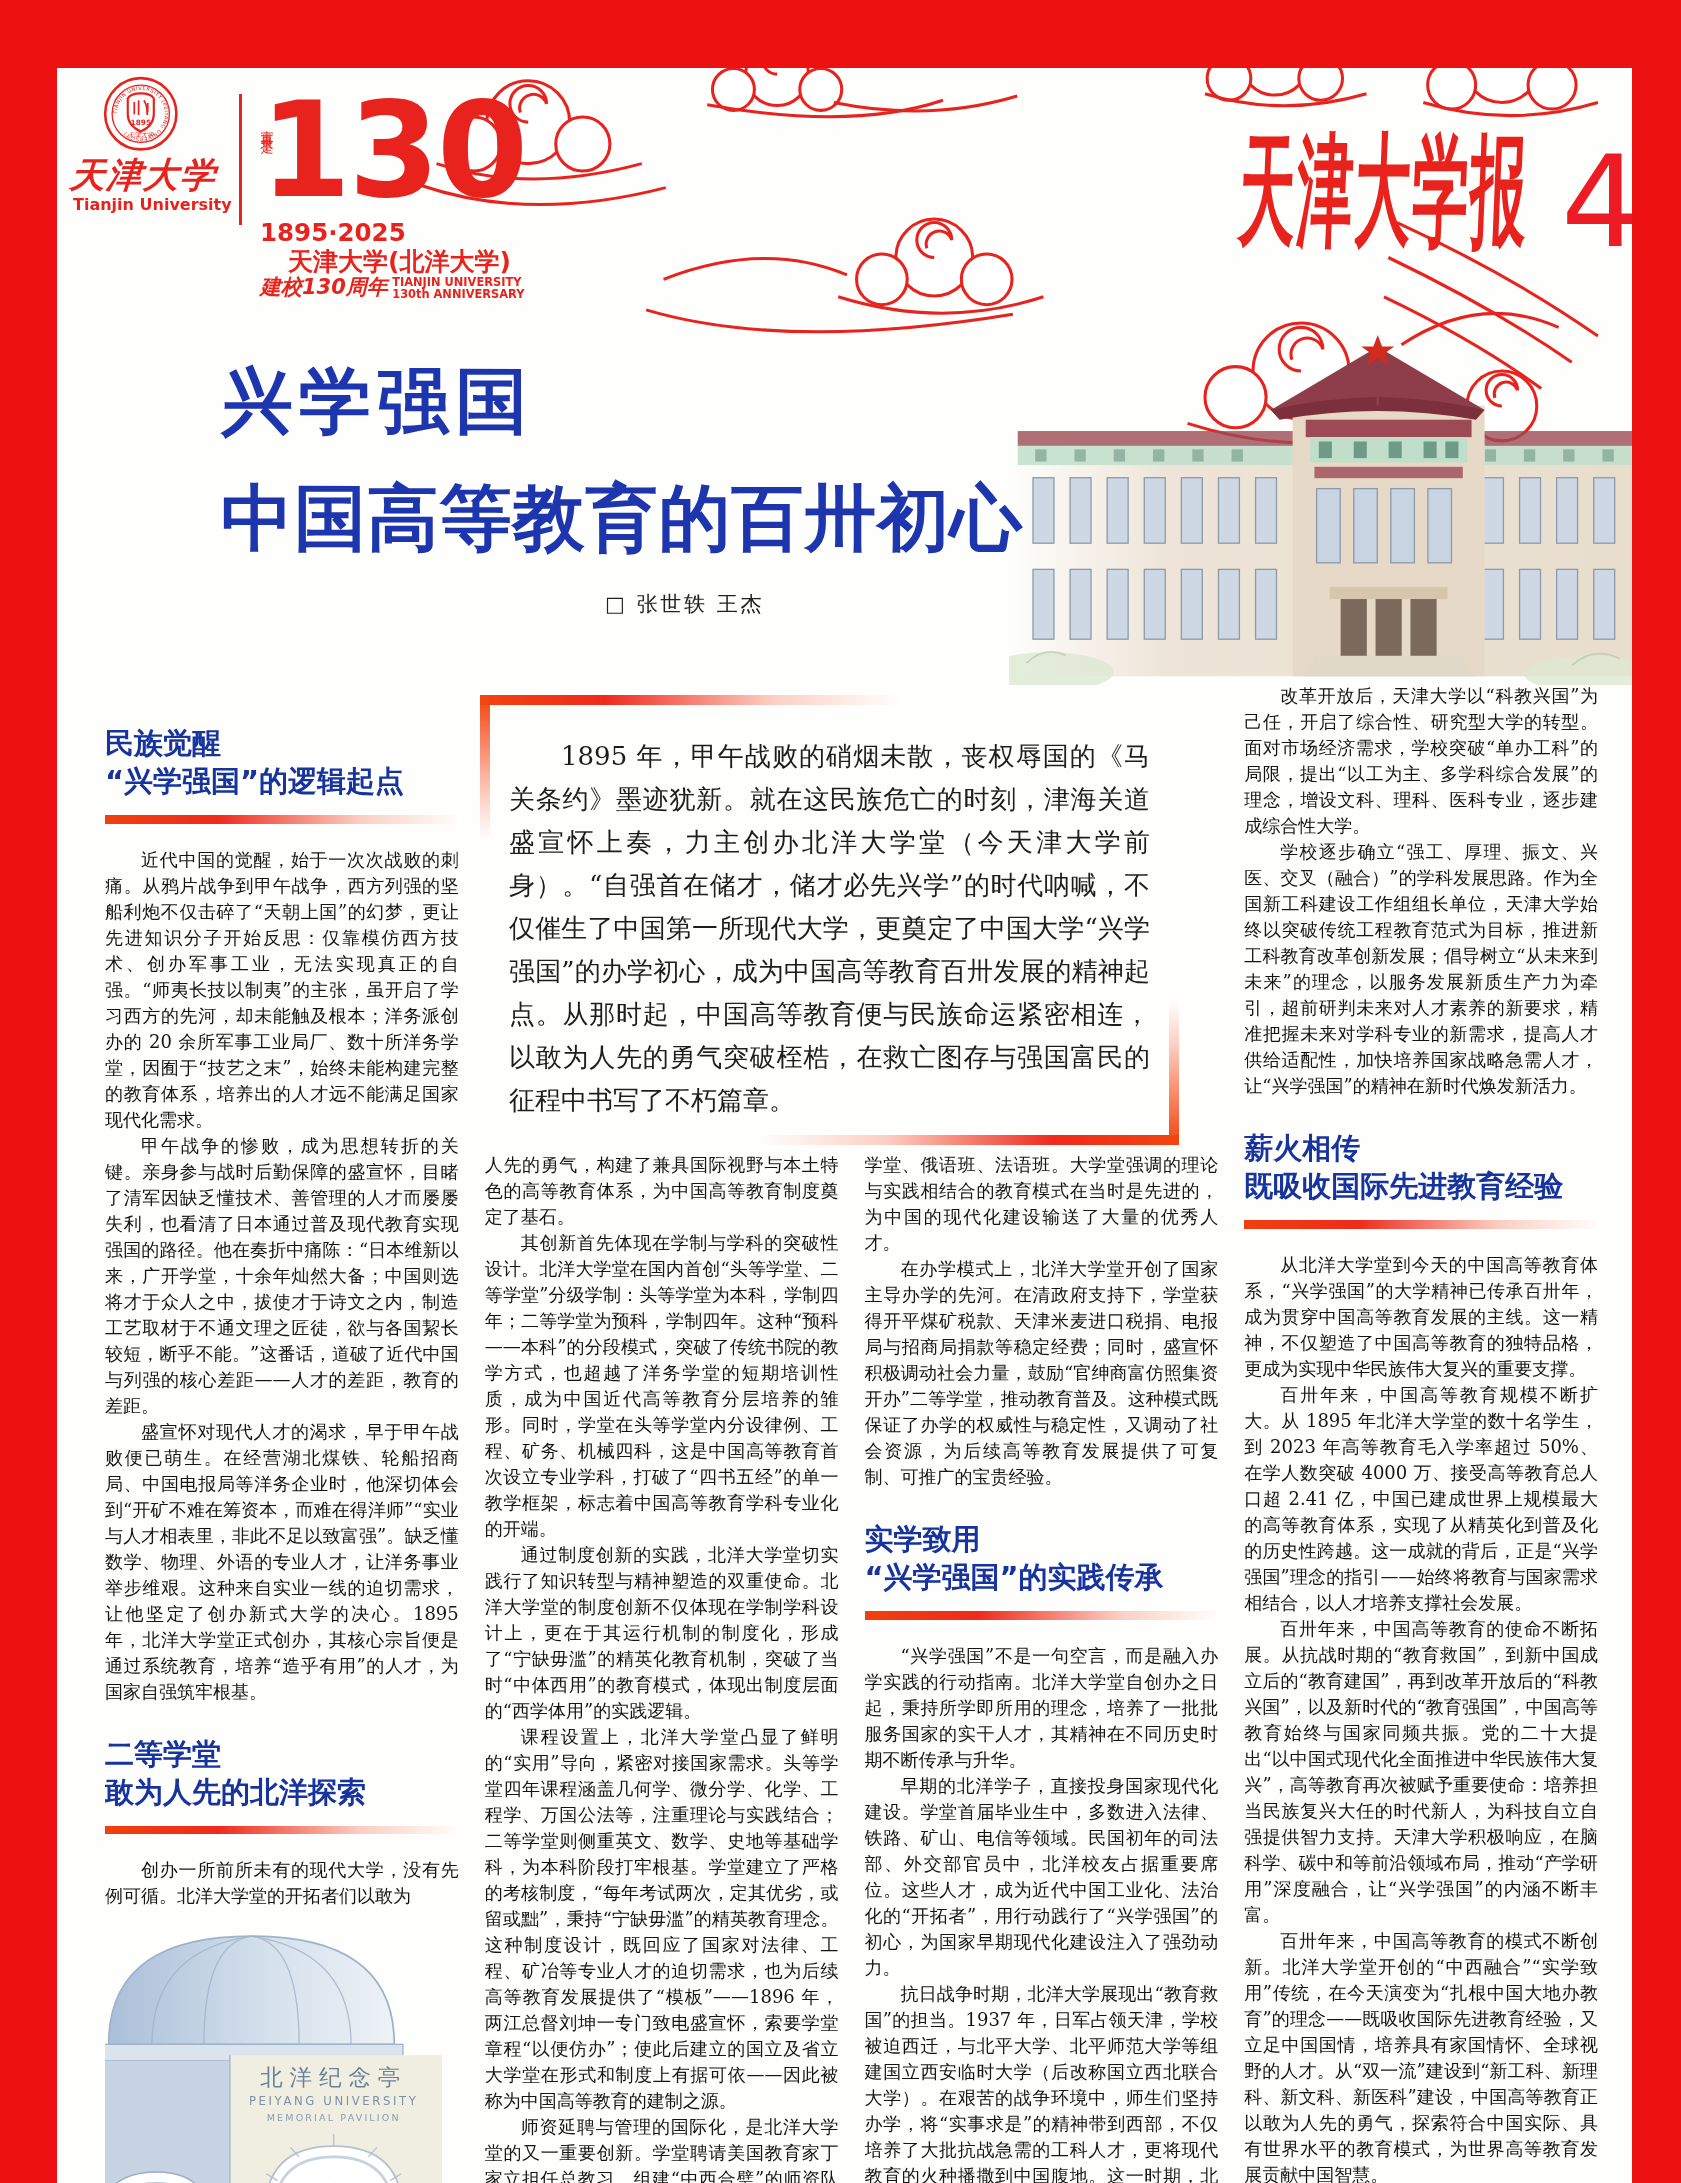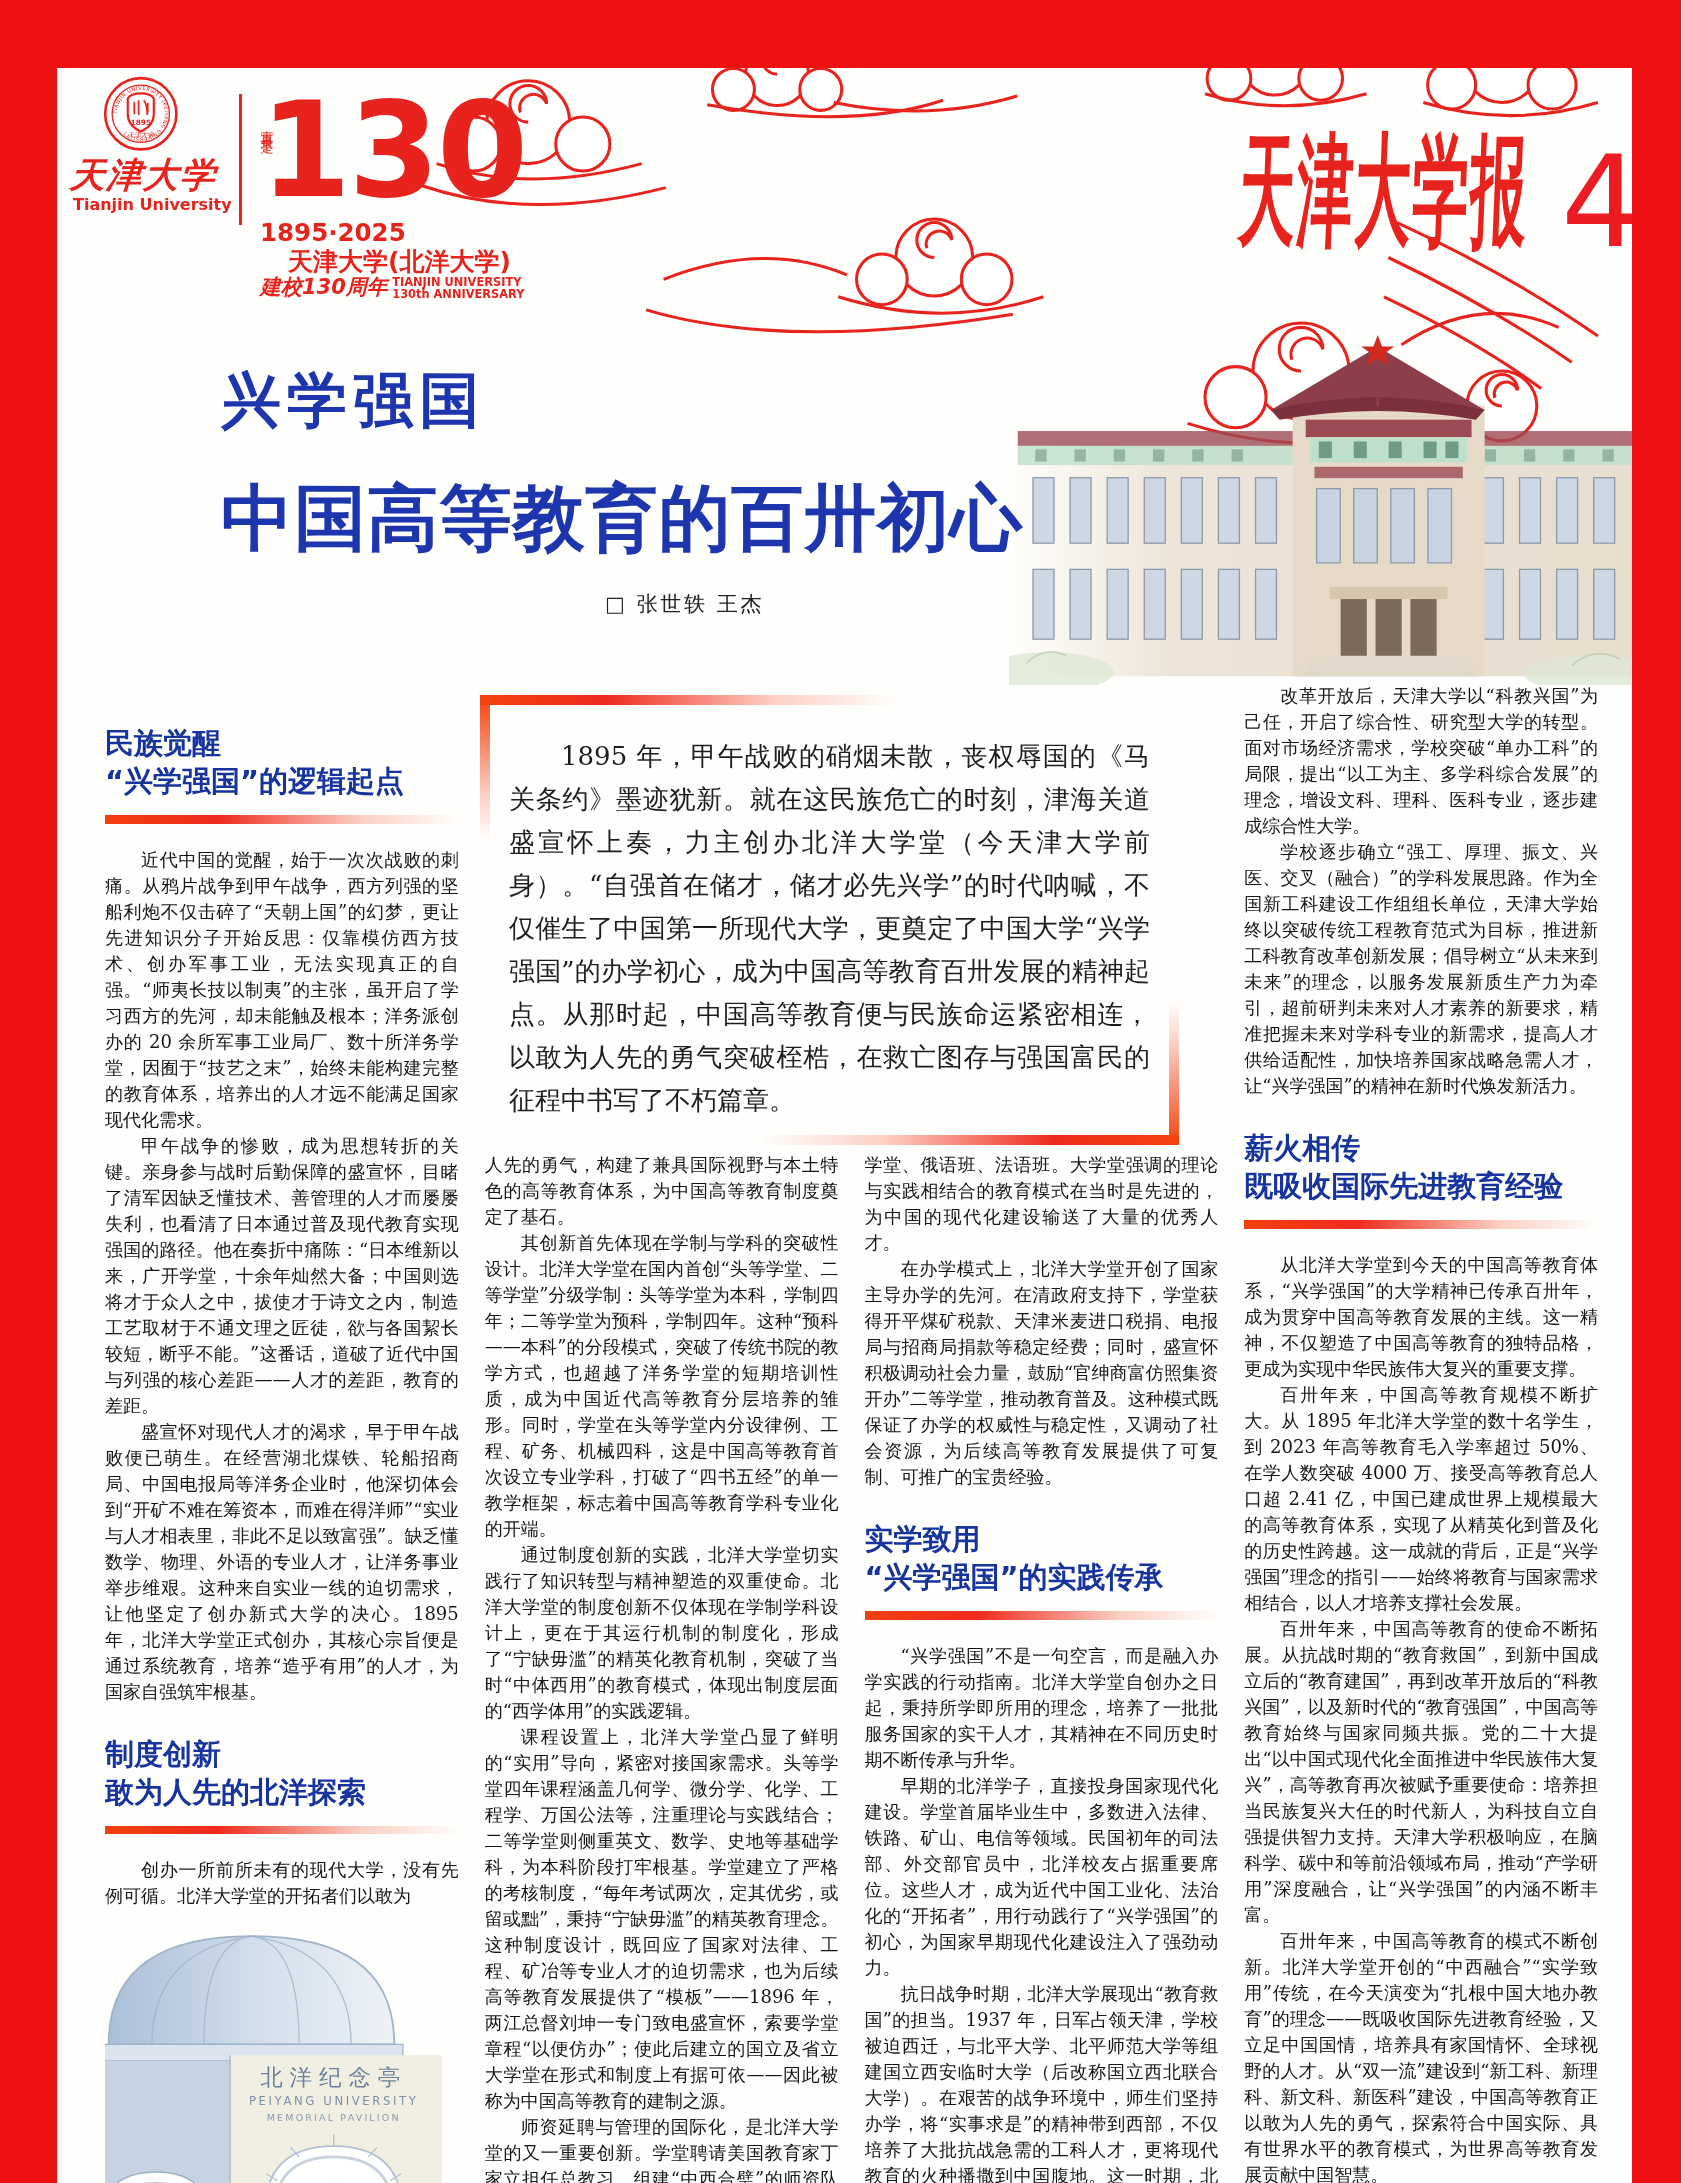--- a/index.html
+++ b/index.html
@@ -31,21 +31,21 @@
   #masthead{position:absolute;left:1242px;top:129px;font-size:122px;line-height:122px;font-weight:900;
      color:#e8231d;font-family:"DejaVu Serif",serif;transform:scaleX(.46) skewX(-5deg);
      transform-origin:left top;white-space:nowrap;letter-spacing:3.5px;z-index:6;}
   #pagenum{position:absolute;left:1561px;top:139px;font-size:127px;line-height:127px;font-weight:400;
      color:#ed1c24;font-family:"DejaVu Sans","Liberation Sans",sans-serif;z-index:6;}
   #clouds-svg{position:absolute;left:384px;top:13px;width:1249px;height:489px;z-index:1;}
   #building-svg{position:absolute;left:1009px;top:301px;width:624px;height:384px;z-index:2;}
   
   #title{position:absolute;left:221px;top:349px;z-index:5;color:#1d35ad;font-weight:700;
      font-family:"DejaVu Serif",serif;}
-  #title .t1{font-size:60px;line-height:103px;letter-spacing:6.1px;}
+  #title .t1{font-size:72px;line-height:103px;letter-spacing:6.1px;}
   #title .t2{font-size:72px;line-height:103px;letter-spacing:0.9px;margin-top:14px;white-space:nowrap;}
   #byline{position:absolute;left:605px;top:590px;font-size:21px;color:#222;z-index:5;letter-spacing:2.6px;}
   
   #lede{position:absolute;left:480px;top:695px;width:699px;height:450px;z-index:4;}
   #lede .txt{padding:40px 29px 0 29px;font-size:26px;line-height:43px;text-align:justify;
      text-indent:2em;color:#1d1d1d;font-family:"DejaVu Serif",serif;}
   .brk{position:absolute;}
   #brk-tl-h{left:0;top:0;width:419px;height:9.6px;background:linear-gradient(90deg,#f3430e,#ee2b1c 30%,rgba(250,120,90,.35) 70%,rgba(255,255,255,0));}
   #brk-tl-v{left:0;top:0;width:9.6px;height:144px;background:linear-gradient(180deg,#f3430e,rgba(250,120,90,.35) 70%,rgba(255,255,255,0));}
   #brk-br-h{right:0;bottom:0;width:419px;height:9.6px;background:linear-gradient(270deg,#f3430e,#ee2b1c 30%,rgba(250,120,90,.35) 70%,rgba(255,255,255,0));}
@@ -292,21 +292,21 @@
     <div class="col">
       <div class="sec first">
         <div>民族觉醒</div>
           <div>“兴学强国”的逻辑起点</div>
       </div>
       <div class="sec-bar"></div>
       <p>近代中国的觉醒，始于一次次战败的刺痛。从鸦片战争到甲午战争，西方列强的坚船利炮不仅击碎了“天朝上国”的幻梦，更让先进知识分子开始反思：仅靠模仿西方技术、创办军事工业，无法实现真正的自强。“师夷长技以制夷”的主张，虽开启了学习西方的先河，却未能触及根本；洋务派创办的 20 余所军事工业局厂、数十所洋务学堂，因囿于“技艺之末”，始终未能构建完整的教育体系，培养出的人才远不能满足国家现代化需求。</p>
       <p>甲午战争的惨败，成为思想转折的关键。亲身参与战时后勤保障的盛宣怀，目睹了清军因缺乏懂技术、善管理的人才而屡屡失利，也看清了日本通过普及现代教育实现强国的路径。他在奏折中痛陈：“日本维新以来，广开学堂，十余年灿然大备；中国则选将才于众人之中，拔使才于诗文之内，制造工艺取材于不通文理之匠徒，欲与各国絜长较短，断乎不能。”这番话，道破了近代中国与列强的核心差距——人才的差距，教育的差距。</p>
       <p>盛宣怀对现代人才的渴求，早于甲午战败便已萌生。在经营湖北煤铁、轮船招商局、中国电报局等洋务企业时，他深切体会到“开矿不难在筹资本，而难在得洋师”“实业与人才相表里，非此不足以致富强”。缺乏懂数学、物理、外语的专业人才，让洋务事业举步维艰。这种来自实业一线的迫切需求，让他坚定了创办新式大学的决心。1895 年，北洋大学堂正式创办，其核心宗旨便是通过系统教育，培养“造乎有用”的人才，为国家自强筑牢根基。</p>
       <div class="sec">
-        <div>制度创新</div>
+        <div>二等学堂</div>
           <div>敢为人先的北洋探索</div>
       </div>
       <div class="sec-bar"></div>
       <p>创办一所前所未有的现代大学，没有先例可循。北洋大学堂的开拓者们以敢为</p>
       <div id="monu-wrap">
         <svg viewBox="0 0 940 1130">
           <defs>
             <linearGradient id="domeg" x1="0" y1="0" x2="1" y2="0">
               <stop offset="0" stop-color="#aabfd8"></stop>
                 <stop offset=".55" stop-color="#d4e0ec"></stop>

